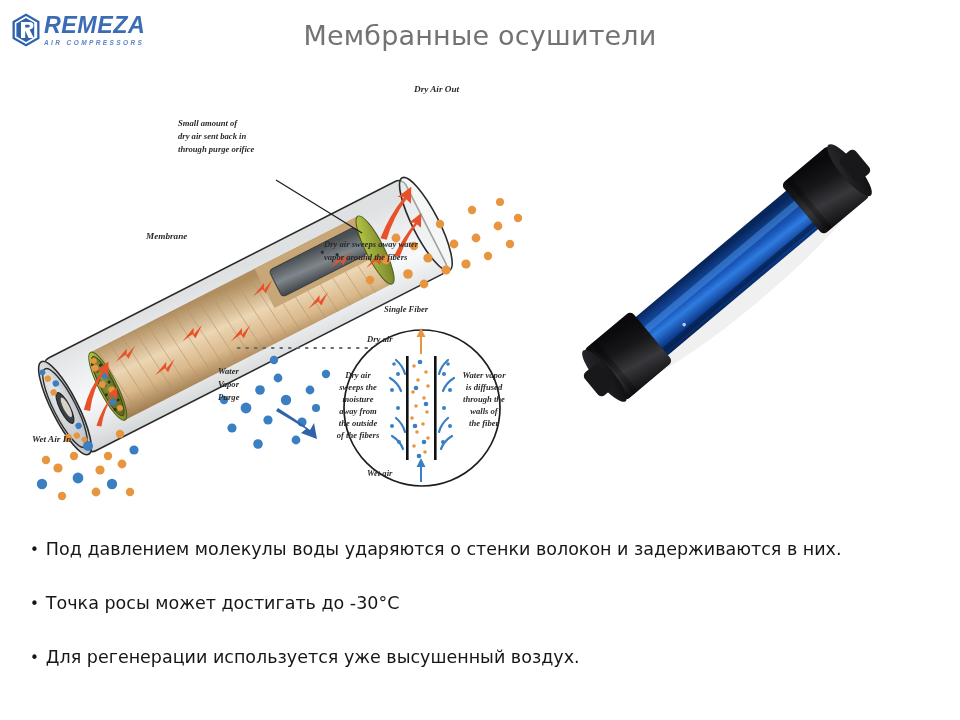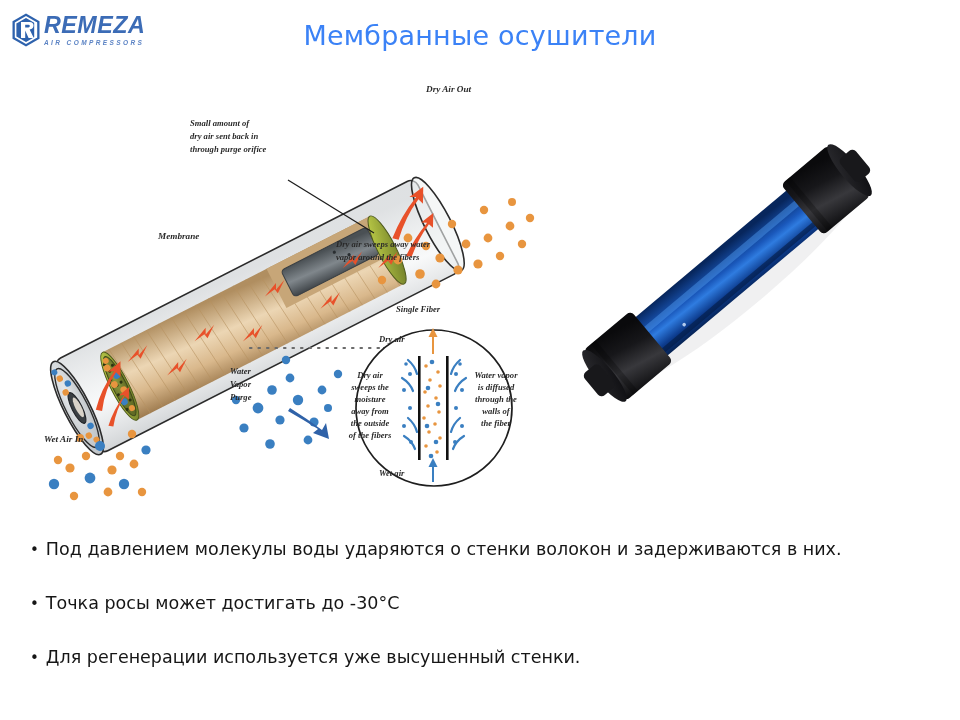--- a/index.html
+++ b/index.html
@@ -58,28 +58,28 @@
     display: block;
     margin-top: 2px;
   }
   #slide-title {
     position: absolute;
     left: 0; top: 20px;
     width: 960px;
     text-align: center;
     font-family: "DejaVu Sans", sans-serif;
     font-size: 27px;
-    color: #3b82f6;
+    color: #737373;
     letter-spacing: 0.2px;
   }
 
   
   #diagram-figure {
     position: absolute;
-    left: 22px; top: 78px;
+    left: 10px; top: 78px;
     width: 520px; height: 430px;
   }
   #diagram-svg { display: block; }
 
   
   #product-photo {
     position: absolute;
     left: 552px; top: 128px;
     width: 350px; height: 290px;
   }
@@ -488,15 +488,15 @@
     <span class="bullet-text">Под давлением молекулы воды ударяются о стенки волокон и задерживаются в них.</span>
   </div>
 
   <div class="bullet-row">
     <span class="bullet-dot">•</span>
     <span class="bullet-text">Точка росы может достигать до -30°C</span>
   </div>
 
   <div class="bullet-row">
     <span class="bullet-dot">•</span>
-    <span class="bullet-text">Для регенерации используется уже высушенный стенки.</span>
+    <span class="bullet-text">Для регенерации используется уже высушенный воздух.</span>
   </div>
 </div>
 
 </body></html>

